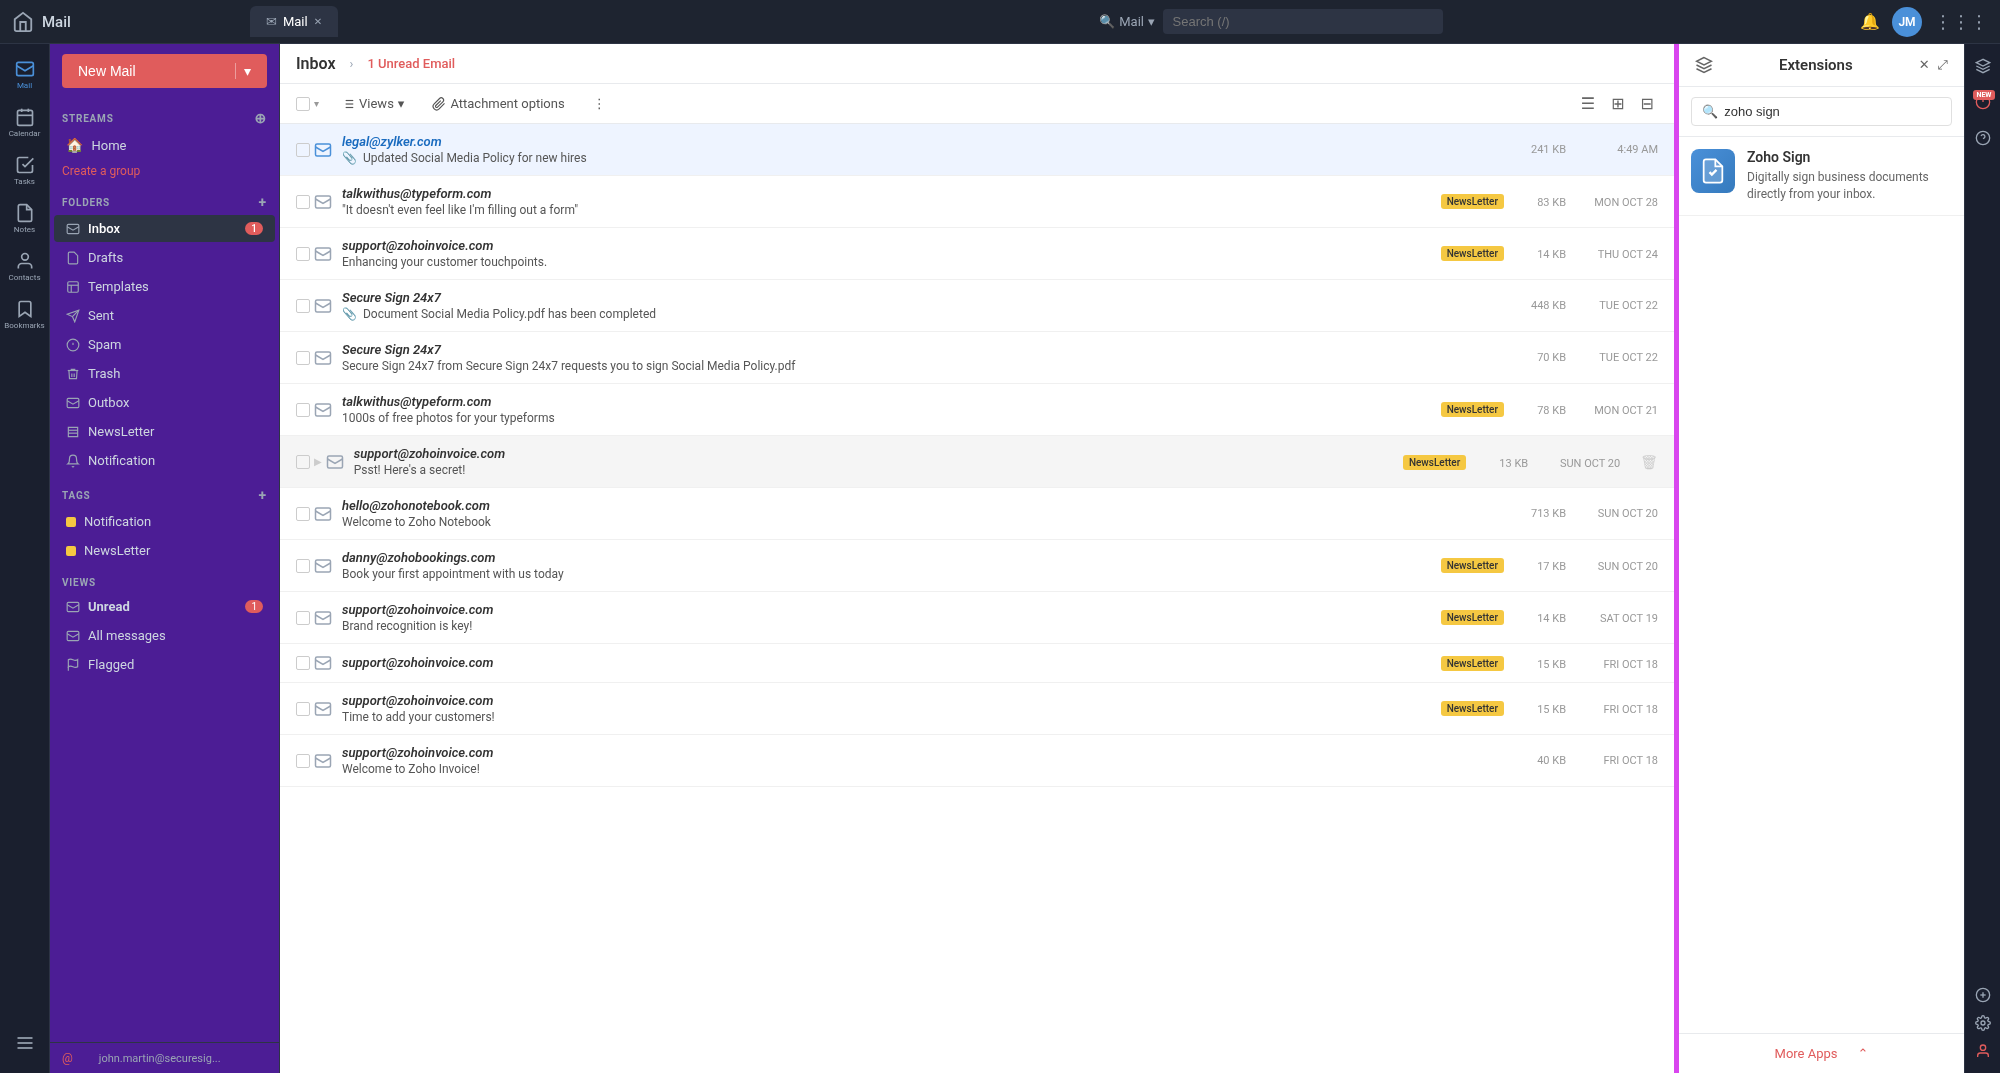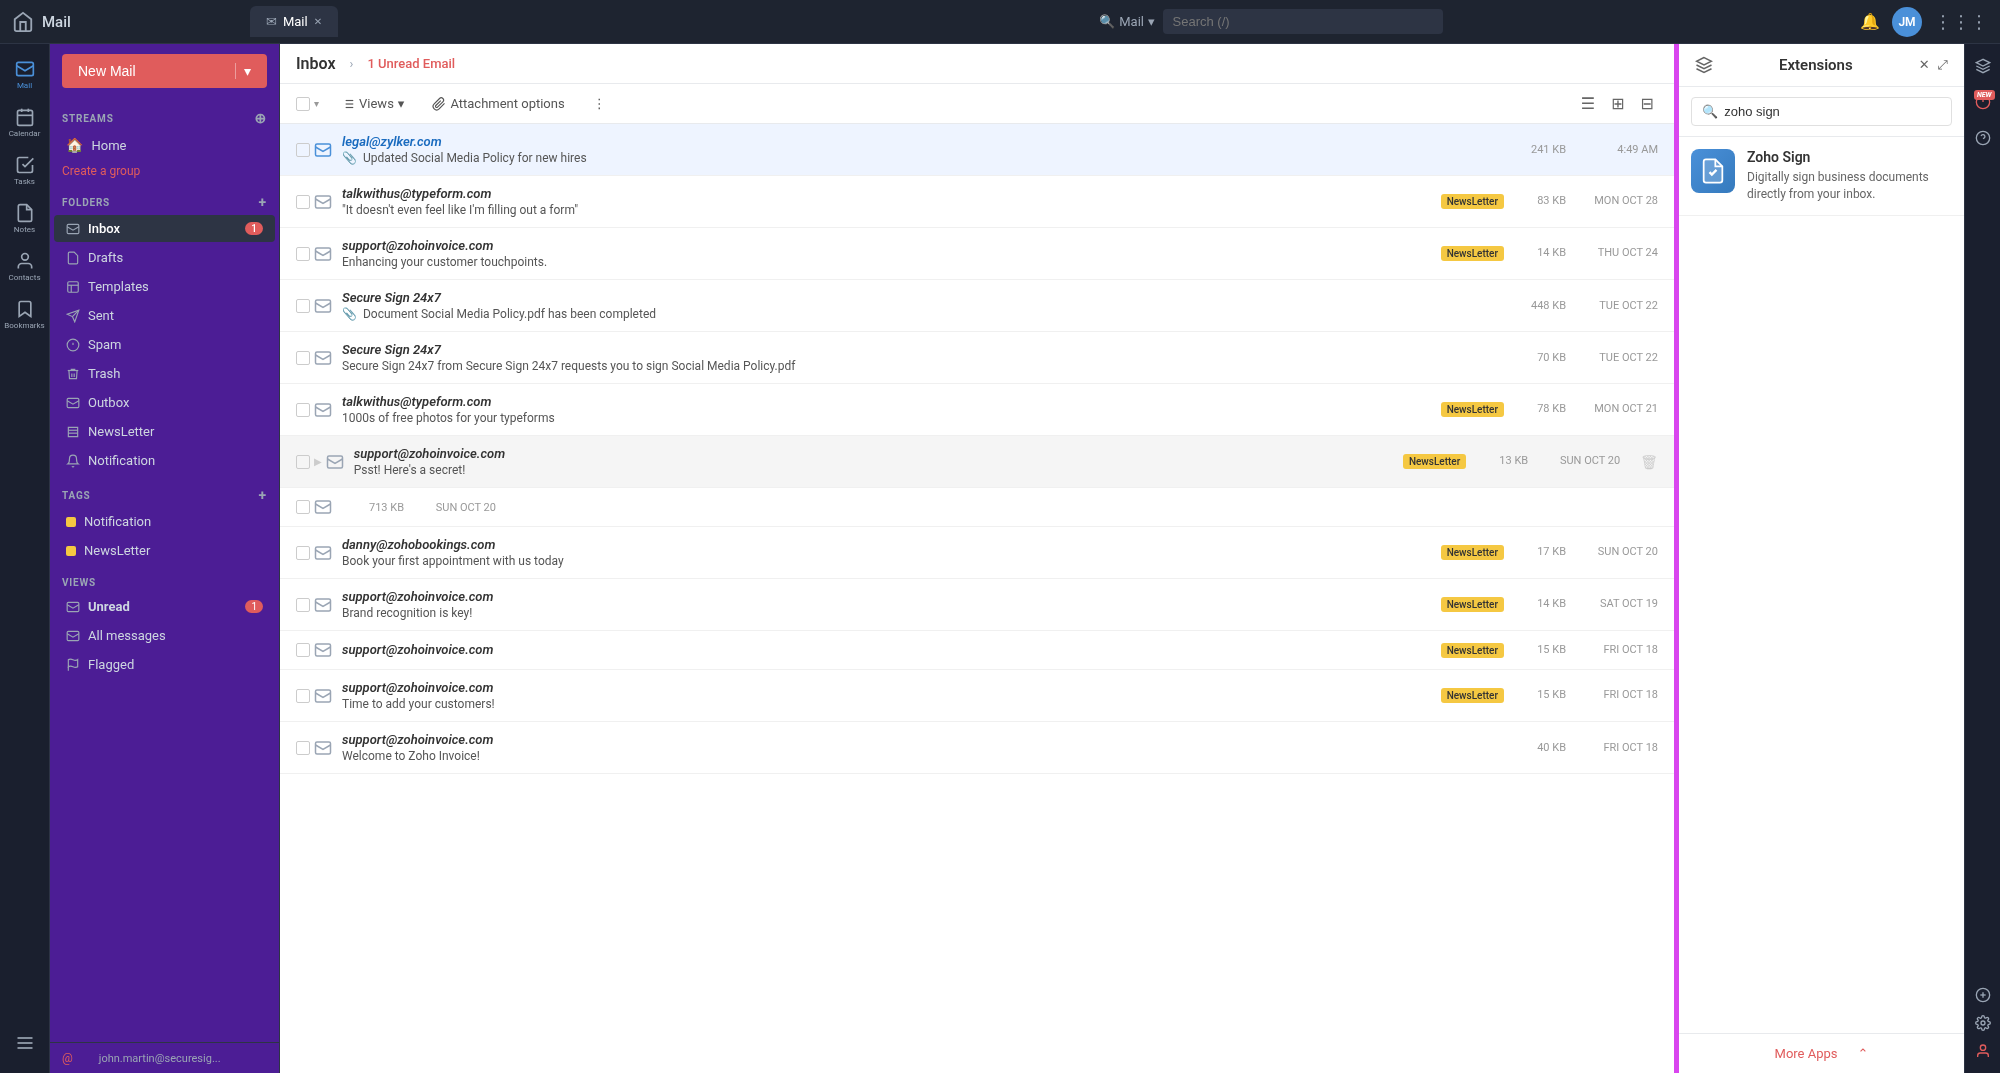--- a/index.html
+++ b/index.html
@@ -55,21 +55,21 @@
     .toolbar-icons { margin-left: auto; display: flex; gap: 8px; }
     .toolbar-icon { color: #666; cursor: pointer; font-size: 16px; padding: 4px; border-radius: 4px; }
 
     .email-rows { flex: 1; overflow-y: auto; }
     .email-row { display: flex; align-items: center; padding: 10px 16px; border-bottom: 1px solid #f0f0f0; cursor: pointer; position: relative; }
     .email-row.highlighted { background: #f5f5f5; }
     .email-icon { width: 18px; height: 18px; margin-right: 10px; flex-shrink: 0; color: #9aa5b4; }
     .email-content { flex: 1; min-width: 0; }
     .email-sender { font-weight: 600; color: #333; font-size: 13px; margin-bottom: 2px; font-style: italic; }
     .email-subject { color: #555; font-size: 12px; white-space: nowrap; overflow: hidden; text-overflow: ellipsis; display: flex; align-items: center; gap: 6px; }
-    .email-meta { display: flex; align-items: flex-start; gap: 12px; margin-left: 12px; flex-shrink: 0; }
+    .email-meta { display: flex; align-items: flex-end; gap: 12px; margin-left: 12px; flex-shrink: 0; }
     .email-tag { background: #ffd700; color: #333; font-size: 10px; padding: 2px 6px; border-radius: 3px; font-weight: 500; white-space: nowrap; }
     .email-tag.newsletter { background: #f5c842; }
     .email-size { color: #999; font-size: 11px; min-width: 50px; text-align: right; }
     .email-date { color: #999; font-size: 11px; min-width: 80px; text-align: right; }
     .email-delete-icon { color: #ccc; font-size: 14px; cursor: pointer; margin-left: 8px; }
 
     
     .extensions-panel { width: 290px; background: white; border-left: 5px solid #d946ef; display: flex; flex-direction: column; flex-shrink: 0; }
     .ext-header { display: flex; align-items: center; justify-content: space-between; padding: 12px 16px; border-bottom: 1px solid #e8eaed; }
     .ext-title { font-size: 15px; font-weight: 600; color: #333; }
@@ -81,21 +81,21 @@
     .ext-app-icon { width: 44px; height: 44px; border-radius: 8px; background: linear-gradient(135deg, #4a90d9, #357abd); display: flex; align-items: center; justify-content: center; flex-shrink: 0; }
     .ext-app-info { flex: 1; }
     .ext-app-name { font-weight: 600; color: #333; font-size: 14px; margin-bottom: 4px; }
     .ext-app-desc { color: #666; font-size: 12px; line-height: 1.4; }
     .ext-footer { margin-top: auto; padding: 12px 16px; border-top: 1px solid #e8eaed; display: flex; justify-content: center; }
     .more-apps-btn { color: #e05c5c; font-size: 13px; cursor: pointer; display: flex; align-items: center; gap: 20px; }
 
     
     .right-mini { width: 36px; background: #1a1f2e; display: flex; flex-direction: column; align-items: center; padding: 8px 0; gap: 8px; border-left: 1px solid #2d3444; flex-shrink: 0; }
     .right-mini-icon { width: 28px; height: 28px; display: flex; align-items: center; justify-content: center; color: #9aa5b4; cursor: pointer; border-radius: 4px; font-size: 14px; }
-    .right-mini-icon.new-badge { position: relative; font-style: italic; }
+    .right-mini-icon.new-badge { position: relative; }
     .new-badge-dot { position: absolute; top: 2px; right: 2px; background: #e05c5c; color: white; font-size: 7px; padding: 1px 3px; border-radius: 3px; font-weight: 700; }
 
     .checkbox-area { display: flex; align-items: center; }
     .check-box { width: 14px; height: 14px; border: 1px solid #ccc; border-radius: 2px; margin-right: 4px; flex-shrink: 0; }
     .check-arrow { color: #999; font-size: 10px; cursor: pointer; }
   </style>
 </head>
 <body>
 
 <div class="topbar">
@@ -484,20 +484,24 @@
           <span class="email-delete-icon">🗑</span>
         </div>
       </div>
 
       <div class="email-row">
         <div class="check-box"></div>
         <svg class="email-icon" viewBox="0 0 24 24" fill="none" stroke="#9aa5b4" stroke-width="2">
             <rect x="2" y="4" width="20" height="16" rx="2"></rect>
             <path d="M2 8l10 6 10-6"></path>
           </svg>
+        <div class="email-content">
+          <div class="email-sender">hello@zohonotebook.com</div>
+          <div class="email-subject">Welcome to Zoho Notebook</div>
+        </div>
         <div class="email-meta">
           <span class="email-size">713 KB</span>
           <span class="email-date">SUN OCT 20</span>
         </div>
       </div>
 
       <div class="email-row">
         <div class="check-box"></div>
         <svg class="email-icon" viewBox="0 0 24 24" fill="none" stroke="#9aa5b4" stroke-width="2">
             <rect x="2" y="4" width="20" height="16" rx="2"></rect>

